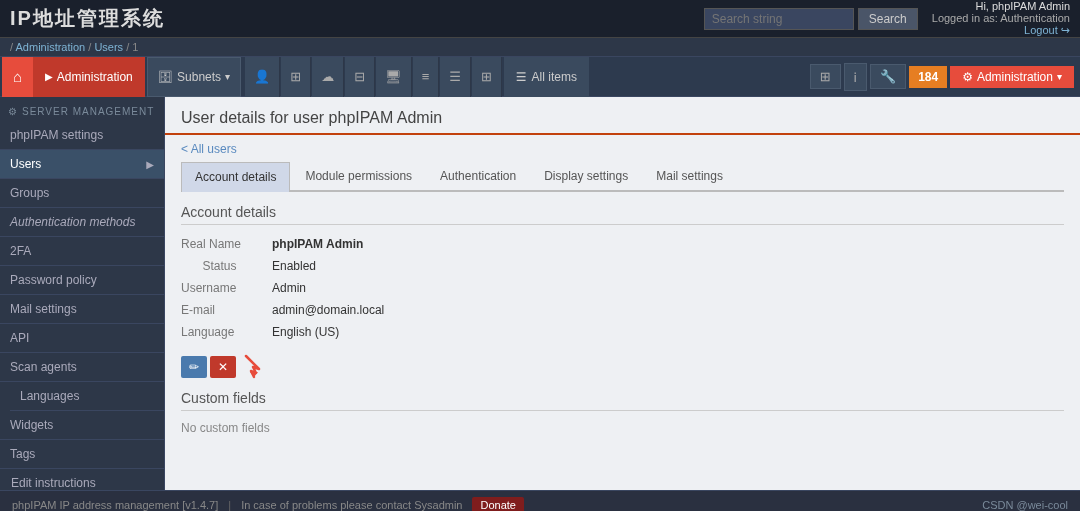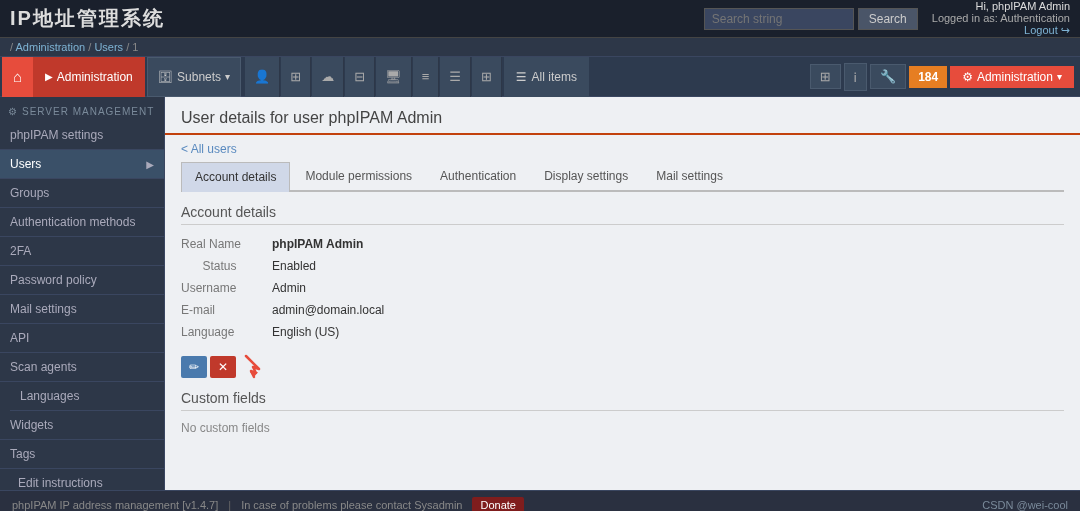--- a/index.html
+++ b/index.html
@@ -78,30 +78,30 @@
     <div style="color:#7a8a9a; font-size:10px; text-transform:uppercase; padding:9px 8px 4px 8px; letter-spacing:1px; display:flex; align-items:center; gap:4px;">
       <span>⚙</span>
       <span>SERVER MANAGEMENT</span>
     </div>
     <div style="padding:7px 10px; color:#aab; font-size:12px; cursor:pointer; border-bottom:1px solid #3a4660;">phpIPAM settings</div>
     <div style="padding:7px 10px; color:#fff; font-size:12px; cursor:pointer; border-bottom:1px solid #3a4660; background:#3a5068; display:flex; justify-content:space-between; align-items:center;">
       <span>Users</span>
       <span style="font-size:10px; color:#aab;">▶</span>
     </div>
     <div style="padding:7px 10px; color:#aab; font-size:12px; cursor:pointer; border-bottom:1px solid #3a4660;">Groups</div>
-    <div style="padding:7px 10px; color:#aab; font-size:12px; cursor:pointer; border-bottom:1px solid #3a4660;">Authentication methods</div>
+    <div style="padding:7px 10px; color:#aab; font-size:12px; cursor:pointer; border-bottom:1px solid #3a4660;font-style:italic;">Authentication methods</div>
     <div style="padding:7px 10px; color:#aab; font-size:12px; cursor:pointer; border-bottom:1px solid #3a4660;">2FA</div>
     <div style="padding:7px 10px; color:#aab; font-size:12px; cursor:pointer; border-bottom:1px solid #3a4660;">Password policy</div>
     <div style="padding:7px 10px; color:#aab; font-size:12px; cursor:pointer; border-bottom:1px solid #3a4660;">Mail settings</div>
     <div style="padding:7px 10px; color:#aab; font-size:12px; cursor:pointer; border-bottom:1px solid #3a4660;">API</div>
     <div style="padding:7px 10px; color:#aab; font-size:12px; cursor:pointer; border-bottom:1px solid #3a4660;">Scan agents</div>
     <div style="padding:7px 10px; color:#aab; font-size:12px; cursor:pointer; border-bottom:1px solid #3a4660;margin-left:10px;">Languages</div>
     <div style="padding:7px 10px; color:#aab; font-size:12px; cursor:pointer; border-bottom:1px solid #3a4660;">Widgets</div>
     <div style="padding:7px 10px; color:#aab; font-size:12px; cursor:pointer; border-bottom:1px solid #3a4660;">Tags</div>
-    <div style="padding:7px 18px; color:#aab; font-size:12px; cursor:pointer; border-bottom:1px solid #3a4660;">Edit instructions</div>
+    <div style="padding:7px 11px; color:#aab; font-size:12px; cursor:pointer; border-bottom:1px solid #3a4660;">Edit instructions</div>
   </div>
 
   <div style="flex:1; background:#eef0f3; color:#333; overflow-y:auto;">
     <div style="padding:12px 16px 6px 16px; font-size:16px; color:#444; font-weight:normal; border-bottom:2px solid #c2410c; background:#eef0f3;">User details for user phpIPAM Admin</div>
 
     <div style="margin:6px 16px;">
       <span style="color:#5a8abf; font-size:12px; cursor:pointer;">&lt; All users</span>
     </div>
 
     <div style="display:flex; border-bottom:2px solid #bbb; margin:0 16px 0 16px;">

